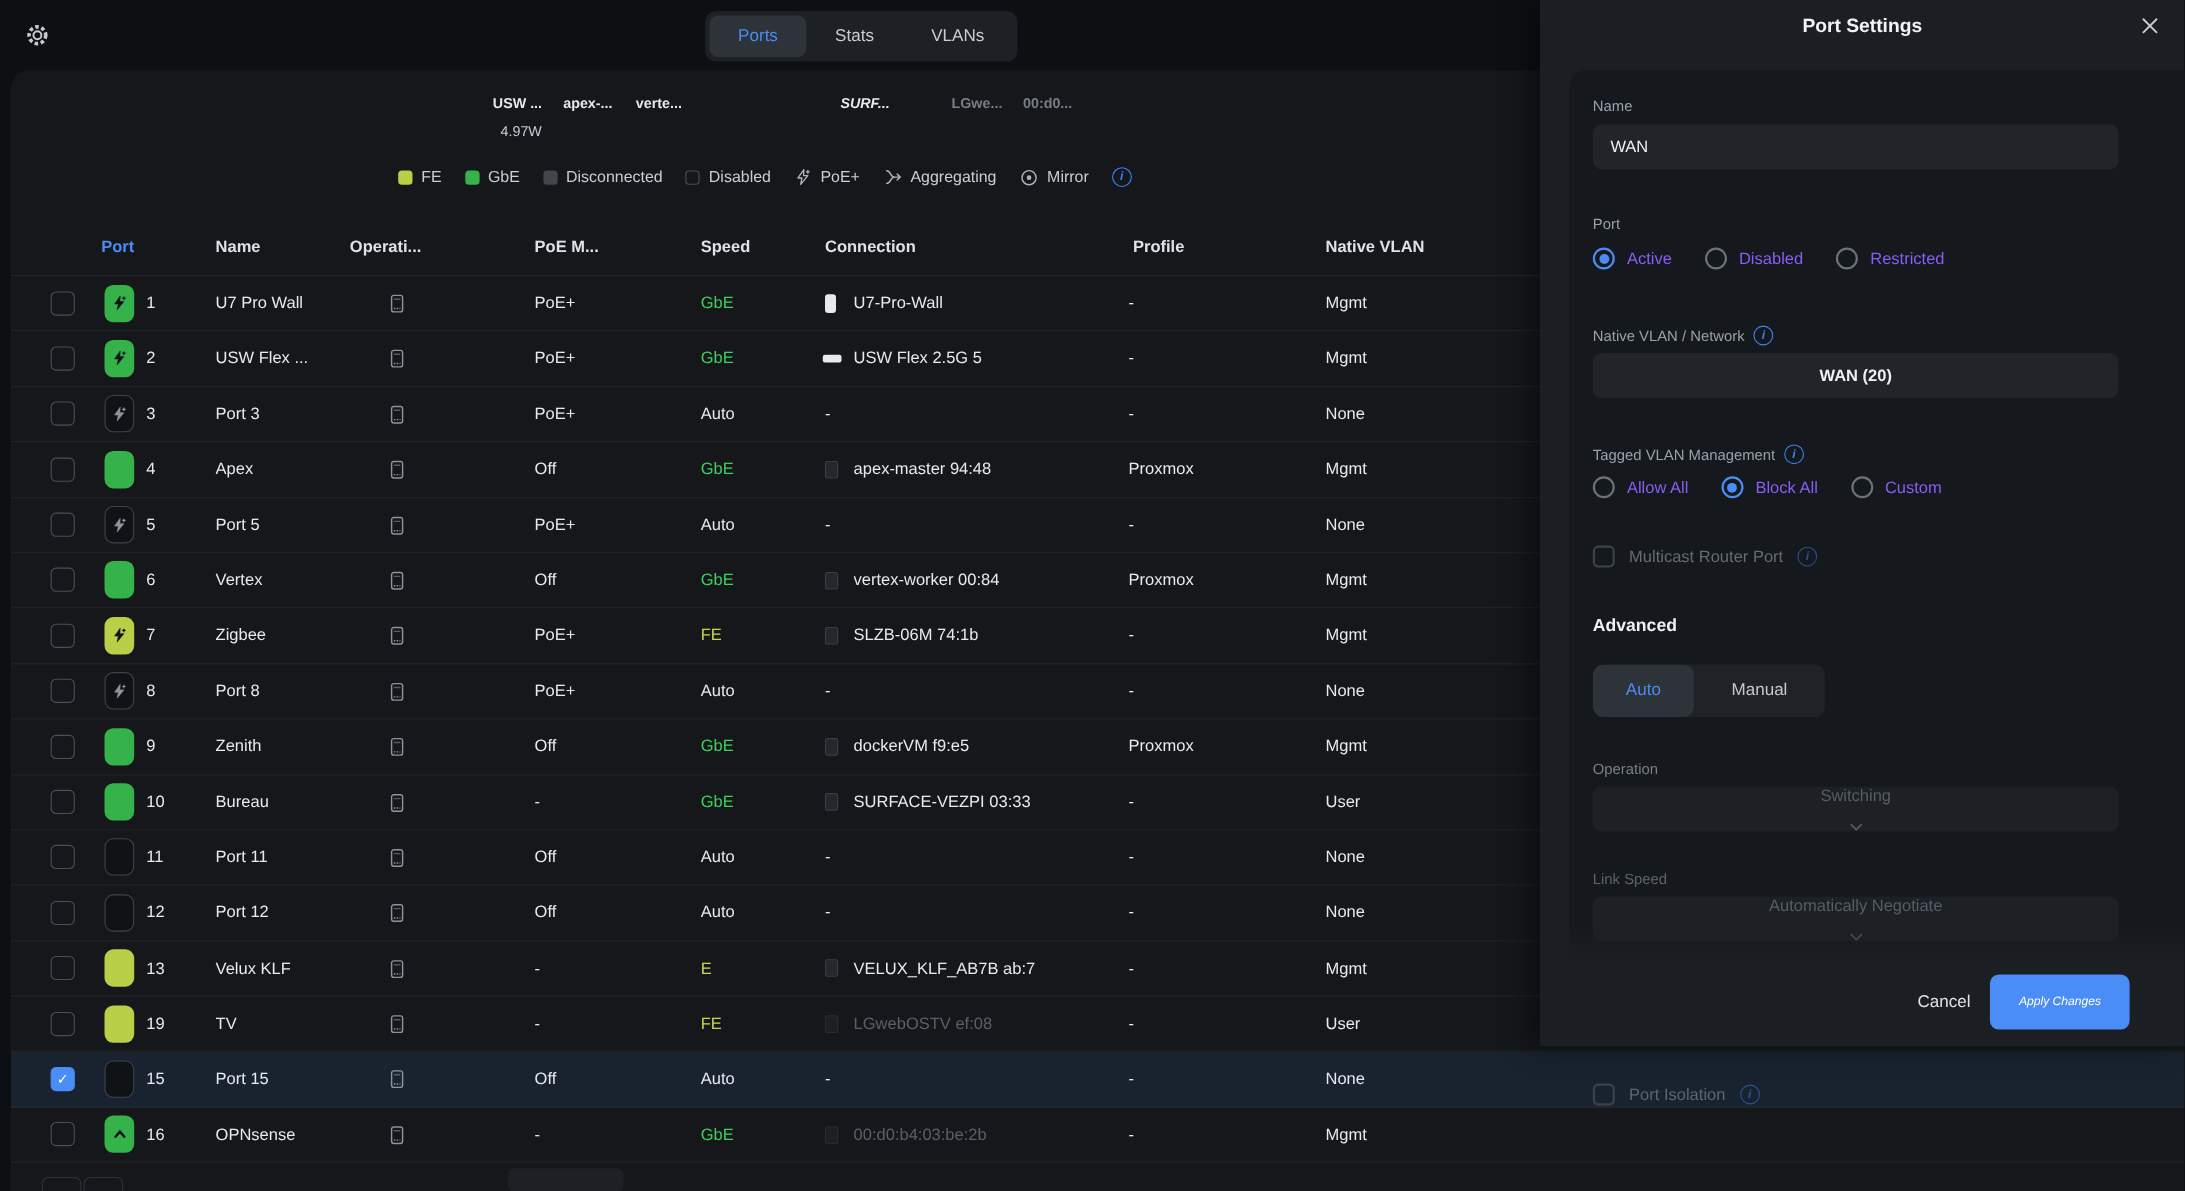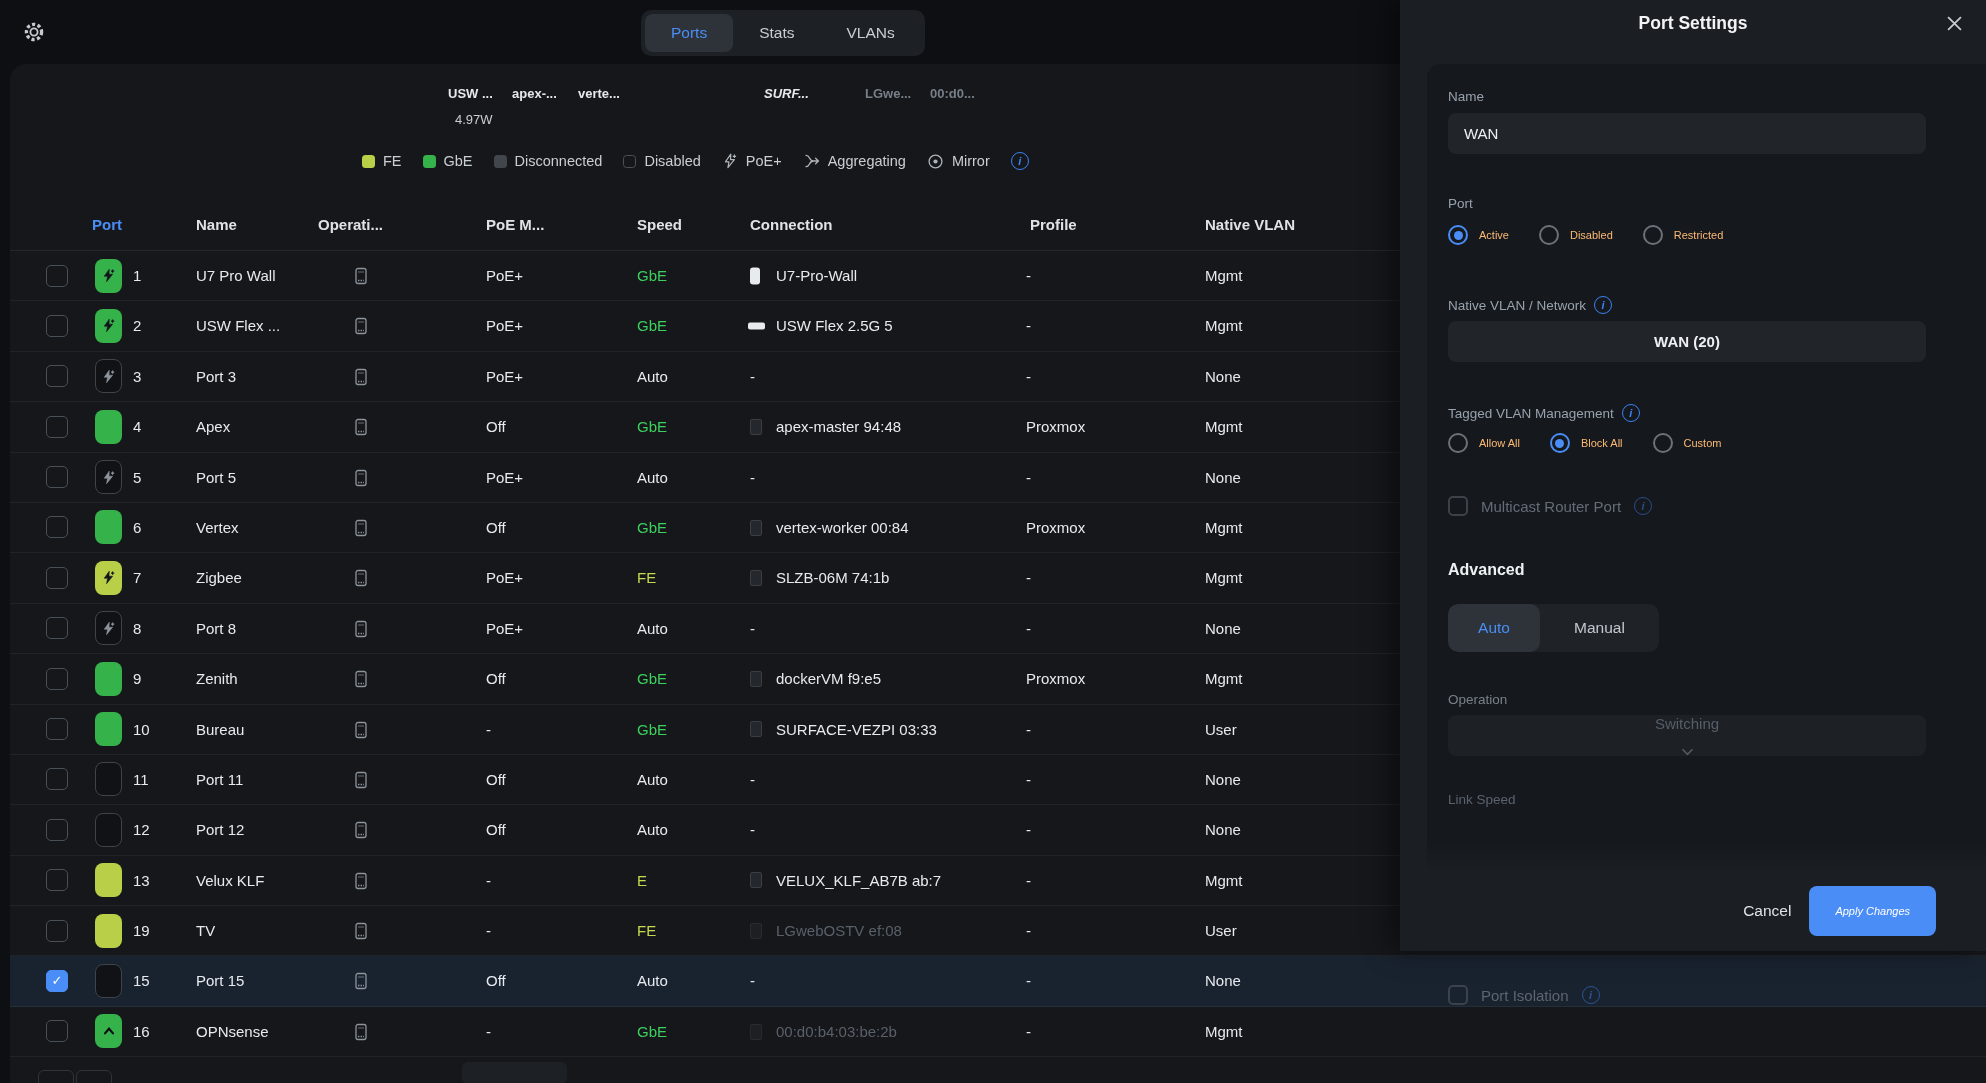--- a/index.html
+++ b/index.html
@@ -86,21 +86,21 @@
   .plabel{font-size:13.5px;color:#98a2ac;display:flex;align-items:center;gap:8px;}
   .plabel.dim1{color:#78808a;}
   .plabel.dim2{color:#5b636d;}
   .pinput{height:41px;background:#212429;border-radius:8px;display:flex;align-items:center;
           padding:0 16px;font-size:15px;color:#eef1f4;box-sizing:border-box;cursor:text;}
   .pselect{height:41px;background:#212429;border-radius:8px;display:flex;align-items:center;
            padding:0 16px;font-size:15px;color:#eef1f4;box-sizing:border-box;gap:12px;cursor:pointer;flex-direction:column;}
   .pselect .grow{flex:1;}
   .pselect.disabled{background:#1d2024;color:#565e68;cursor:default;}
   .radio-row{display:flex;align-items:center;gap:30px;}
-  .radio{display:flex;align-items:center;gap:11px;font-size:11px;color:#fdba74;cursor:pointer;}
+  .radio{display:flex;align-items:center;gap:11px;font-size:15px;color:#8b5cf6;cursor:pointer;}
   .rdot{width:20px;height:20px;border-radius:50%;border:2px solid #6b7279;box-sizing:border-box;
         display:flex;align-items:center;justify-content:center;}
   .radio.selected .rdot{border-color:#4a8df6;}
   .radio.selected .rdot::after{content:"";width:9px;height:9px;border-radius:50%;background:#4a8df6;}
   .pcheck{display:flex;align-items:center;gap:13px;font-size:15px;cursor:pointer;}
   .pbox{width:20px;height:20px;border-radius:5px;border:2px solid #3c424a;box-sizing:border-box;}
   .info{width:18px;height:18px;border-radius:50%;border:1.5px solid #3b82f6;color:#3b82f6;
         font-size:11px;font-style:italic;font-weight:bold;display:inline-flex;align-items:center;
         justify-content:center;box-sizing:border-box;flex:none;cursor:pointer;}
   .info.dim{opacity:0.5;}
@@ -642,20 +642,26 @@
     <div class="pfield pselect disabled" style="top:651px;">
       <span class="grow">Switching</span>
       <svg class="chev dim" width="13" height="8" viewBox="0 0 12 8">
         <path d="M1 1.3 L6 6.3 L11 1.3" fill="none" stroke="currentColor" stroke-width="1.6"></path>
       </svg>
     </div>
 
     <div class="pfield" style="top:728px;">
       <div class="plabel dim2">Link Speed</div>
     </div>
+    <div class="pfield pselect disabled" style="top:751px;">
+      <span class="grow">Automatically Negotiate</span>
+      <svg class="chev dim" width="13" height="8" viewBox="0 0 12 8">
+        <path d="M1 1.3 L6 6.3 L11 1.3" fill="none" stroke="currentColor" stroke-width="1.6"></path>
+      </svg>
+    </div>
 
     <div class="pfield pcheck" style="top:846px;color:#7d858f;">
       <span class="pbox"></span>
       <span>Ethernet Port Profile</span>
     </div>
 
     <div class="pfield pcheck" style="top:921px;color:#5d656f;">
       <span class="pbox"></span>
       <span>Port Isolation</span>
       <span class="info dim">i</span>

